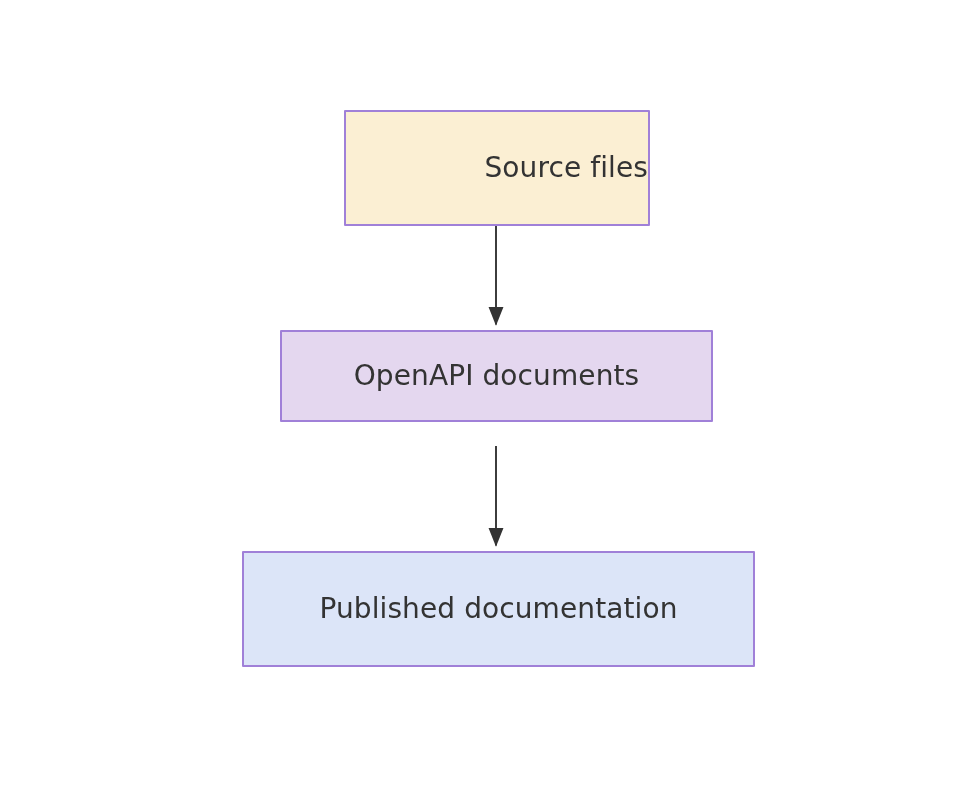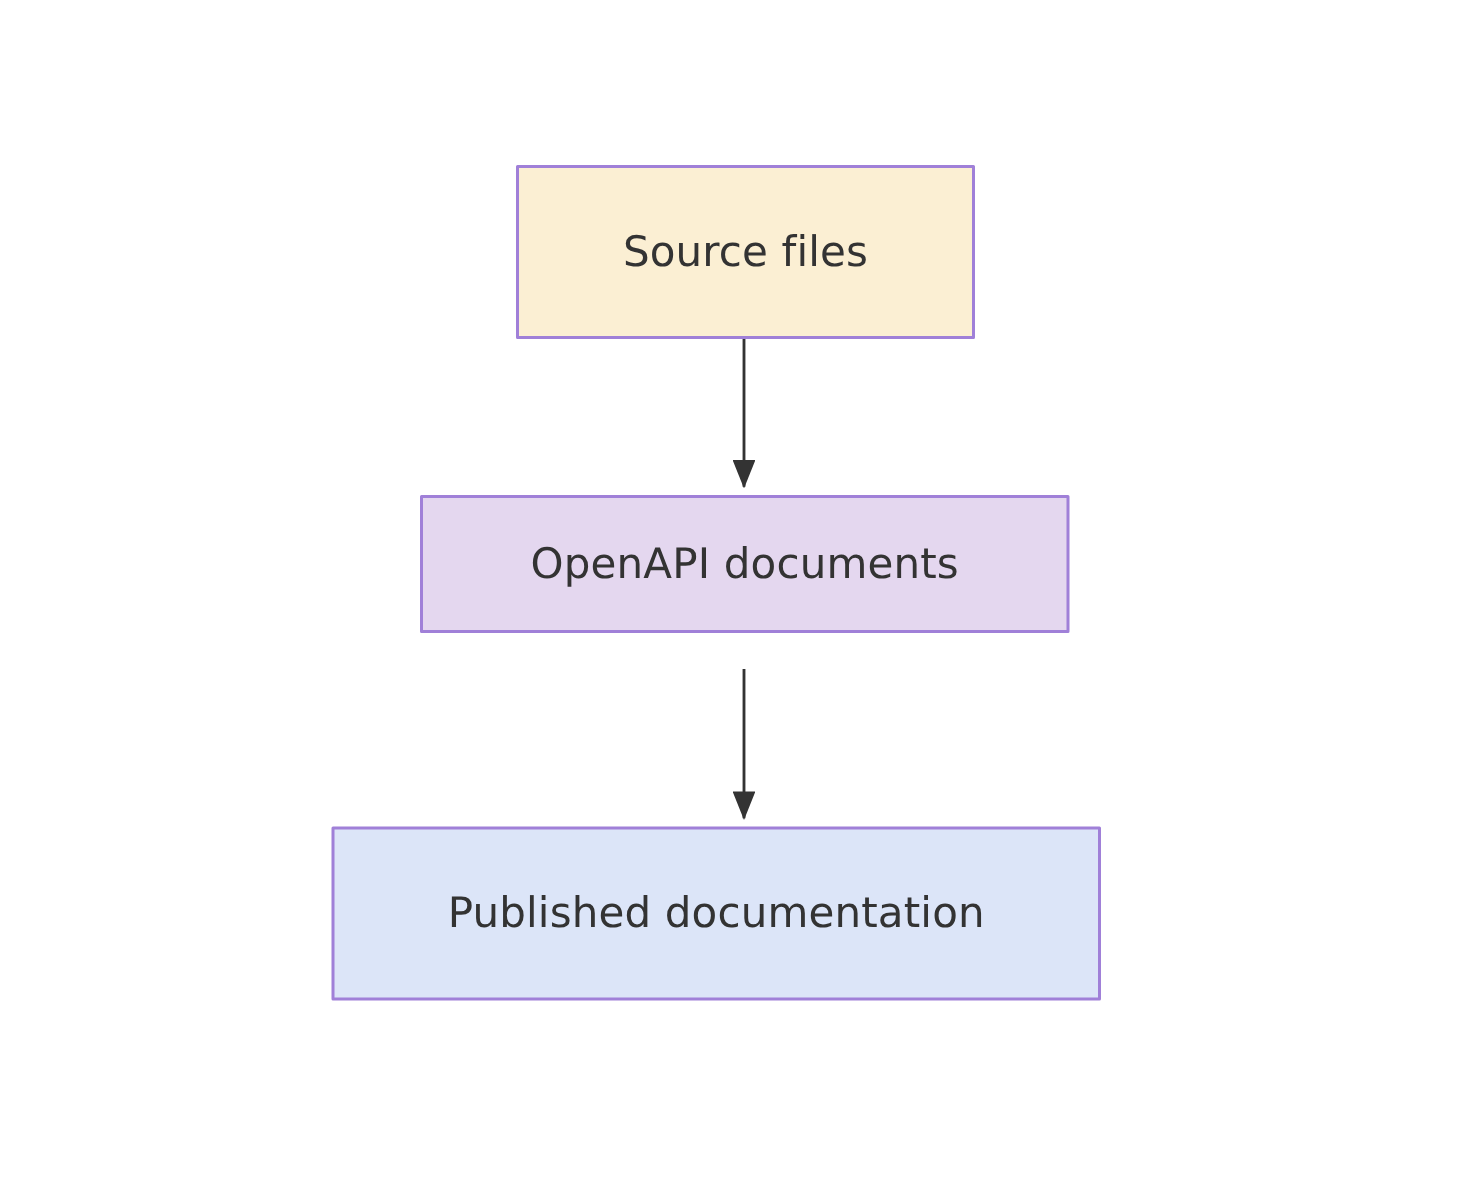--- a/index.html
+++ b/index.html
@@ -55,21 +55,21 @@
     background: #fbefd3;
   }
   #node-openapi-documents {
     left: 280px;
     top: 330px;
     width: 433px;
     height: 92px;
     background: #e4d7ef;
   }
   #node-published-documentation {
-    left: 221px;
+    left: 242px;
     top: 551px;
     width: 513px;
     height: 116px;
     background: #dce5f8;
   }
 </style>
 </head>
 <body style="background: rgb(255, 255, 255);">
 
 <div id="diagram-canvas" style="background: rgb(255, 255, 255);">
@@ -83,21 +83,21 @@
 
     <g>
       <line x1="496" y1="226" x2="496" y2="324.5" stroke="#333333" stroke-width="1.9" marker-end="url(#arrowhead)"></line>
     </g>
 
     <g>
       <line x1="496" y1="446" x2="496" y2="545.5" stroke="#333333" stroke-width="1.9" marker-end="url(#arrowhead)"></line>
     </g>
   </svg>
 
-  <div class="node" id="node-source-files" style="background: rgb(251, 239, 211); border-color: rgb(160, 128, 216);">
+  <div class="node" id="node-source-files" style="background: rgb(251, 239, 211); border-color: rgb(160, 128, 216); justify-content: flex-end;">
     <span class="node-label" style="color: rgb(51, 51, 51);">Source files</span>
   </div>
 
   <div class="node" id="node-openapi-documents" style="background: rgb(228, 215, 239); border-color: rgb(160, 128, 216);">
     <span class="node-label" style="color: rgb(51, 51, 51);">OpenAPI documents</span>
   </div>
 
   <div class="node" id="node-published-documentation" style="background: rgb(220, 229, 248); border-color: rgb(160, 128, 216);">
     <span class="node-label" style="color: rgb(51, 51, 51);">Published documentation</span>
   </div>

